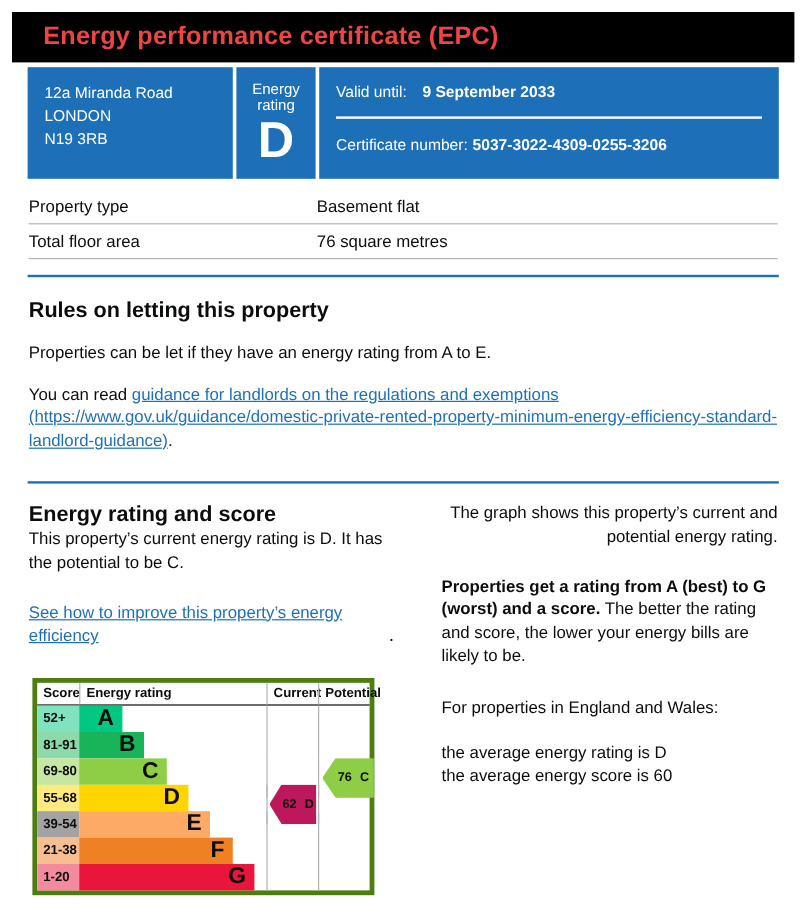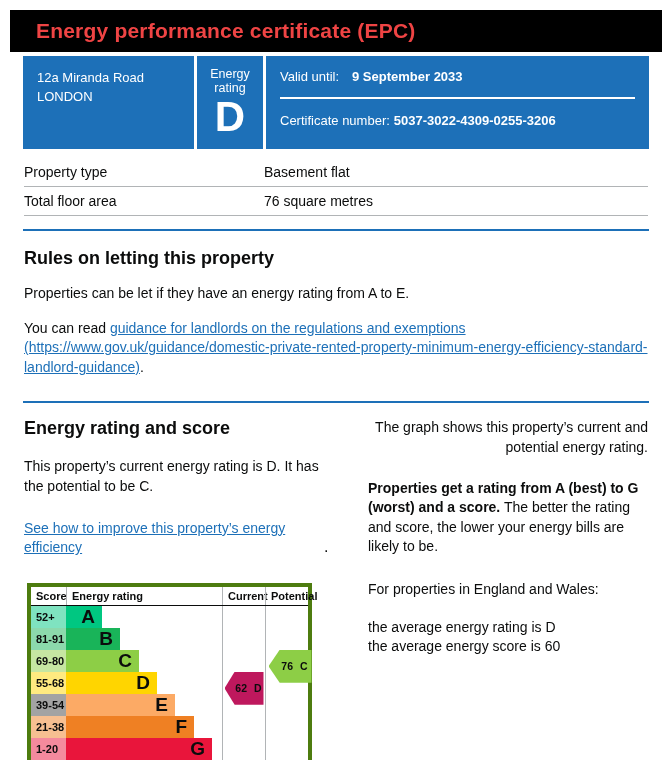--- a/index.html
+++ b/index.html
@@ -32,21 +32,21 @@
 
   h2 { font-size:18px; font-weight:bold; }
   .rules-heading { margin:17px 24px 0; }
   .body-text { font-size:14px; line-height:1.4; margin:15px 24px 0; max-width:624px; }
   a { color:#1d70b8; }
 
   .two-col { margin:12px 24px 0; display:flex; }
   .col-left { flex:0 0 310px; }
   .col-right { flex:1 1 auto; margin-left:34px; max-width:282px; font-size:14px; line-height:1.38; }
   .col-left h2 { margin-top:3px; }
-  .col-left .intro { font-size:14px; line-height:1.4; margin-top:18px; max-width:305px; }
+  .col-left .intro { font-size:14px; line-height:1.4; max-width:305px; }
   .improve-link { display:inline-block; font-size:14px; line-height:1.4; margin-top:22px; max-width:300px; }
   .col-right p { margin-top:0; }
   .col-right .p1 { margin-top:3px;text-align:right; }
   .col-right .p2 { margin-top:22px; }
   .col-right .p3 { margin-top:24px; }
   .col-right .p4 { margin-top:18px; }
 
   
   .epc-chart { margin-top:25px; width:285px; border:4px solid #4d7c0f; font-size:11px; margin-left:3px; }
   .chart-header { display:grid; grid-template-columns:35px 156px 43px 49px; border-bottom:1px solid #0b0c0c; height:19px; align-items:center; font-weight:bold; }
@@ -65,20 +65,21 @@
 <body>
 
 <div class="header-bar">
   <h1>Energy performance certificate (EPC)</h1>
 </div>
 
 <div class="summary">
   <div class="panel panel-address">
     <div>12a Miranda Road</div>
     <div>LONDON</div>
+    <div>N19 3RB</div>
   </div>
   <div class="panel panel-rating">
     <div class="rating-label">Energy rating</div>
     <div class="rating-big">D</div>
   </div>
   <div class="panel panel-validity">
     <div class="validity-row">
       <span class="lbl">Valid until:</span>
       <span class="val">9 September 2033</span>
     </div>

